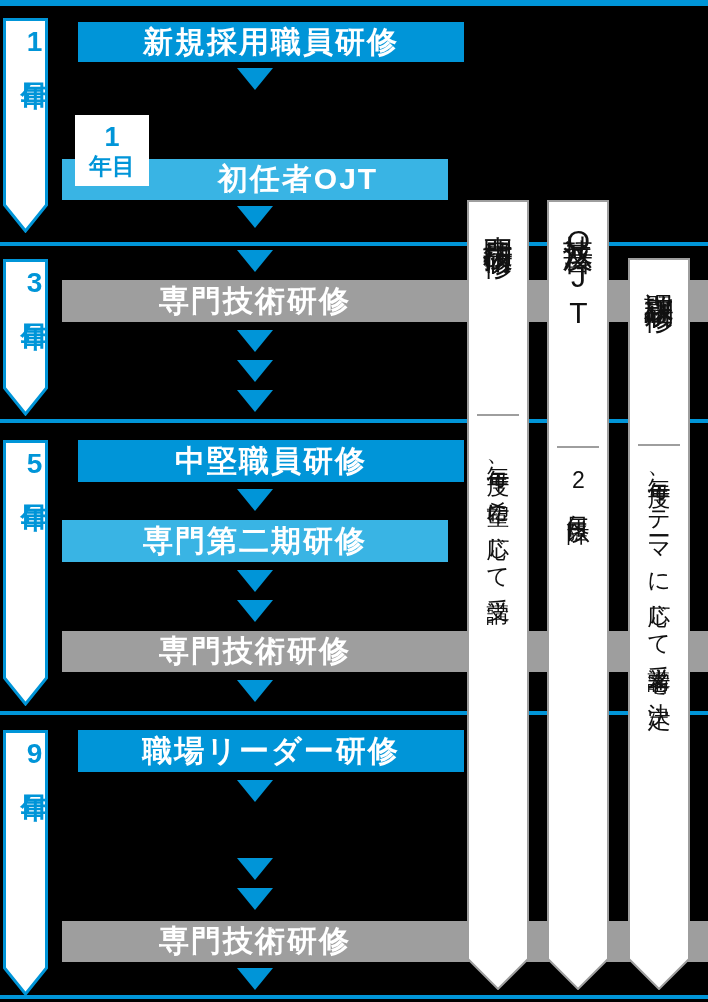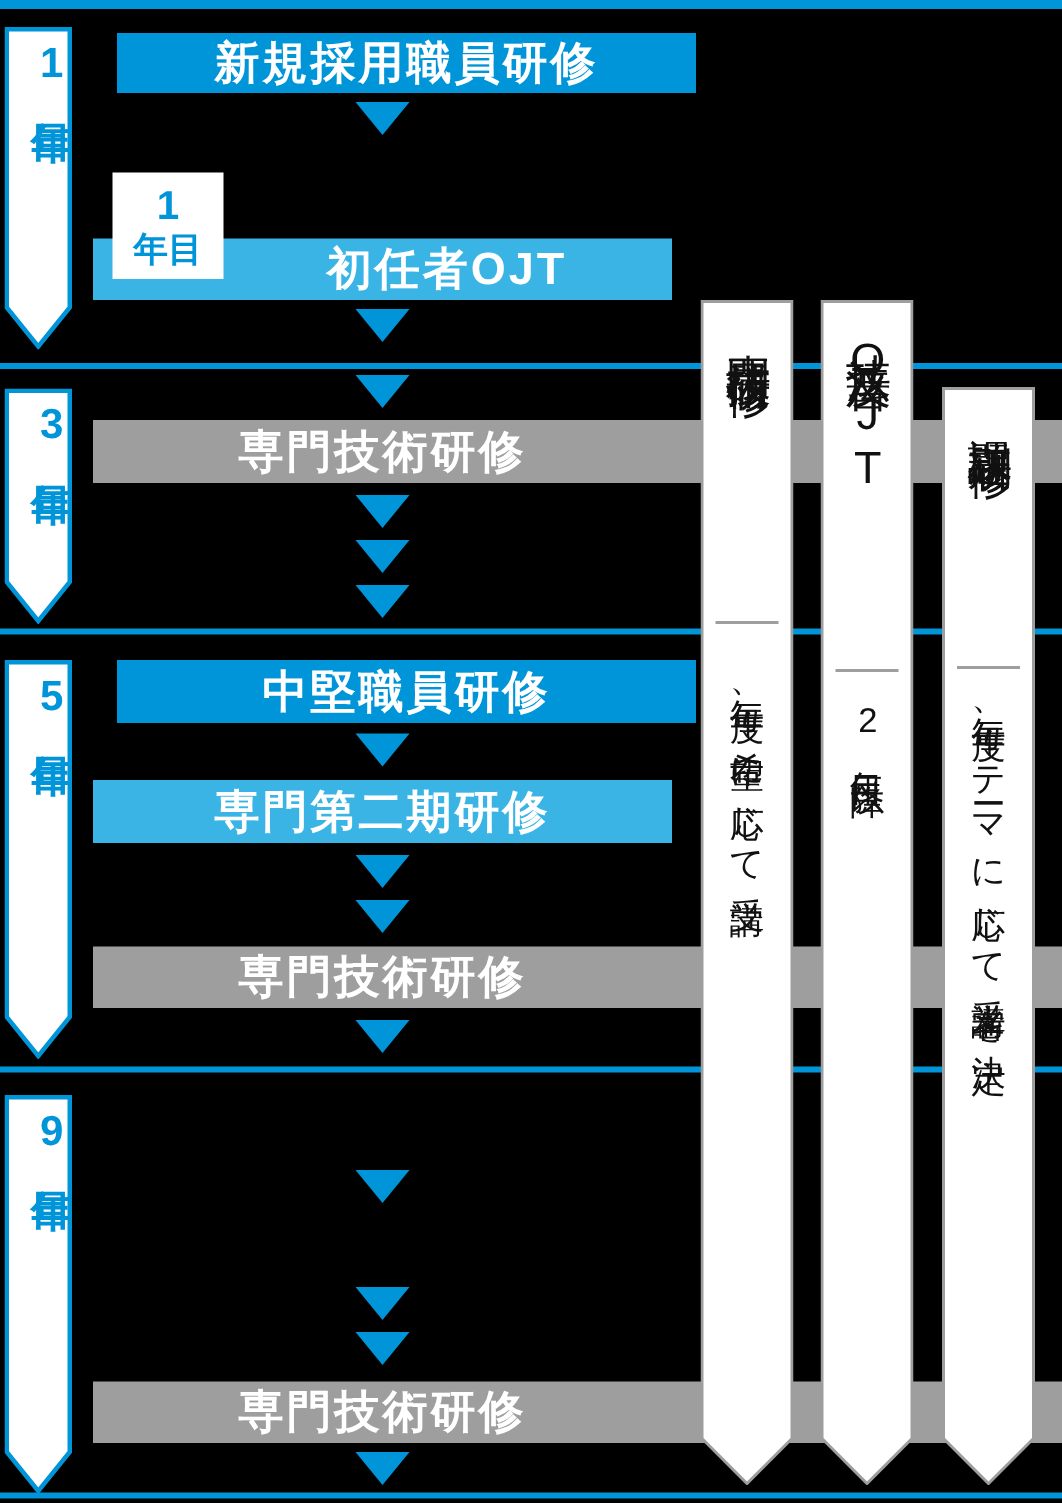--- a/index.html
+++ b/index.html
@@ -88,20 +88,23 @@
     <span class="b2">年目</span>
   </div>
 
   <div class="box dark" style="top:440px;height:42px;">
     <span class="lbl">中堅職員研修</span>
   </div>
   <div class="box light" style="top:520px;height:42px;">
     <span class="lbl">専門第二期研修</span>
   </div>
 
+  <div class="box dark" style="top:730px;height:42px;">
+    <span class="lbl">職場リーダー研修</span>
+  </div>
 
   <div class="tri" style="top:68px;"></div>
   <div class="tri" style="top:206px;"></div>
   <div class="tri" style="top:250px;"></div>
   <div class="tri" style="top:330px;"></div>
   <div class="tri" style="top:360px;"></div>
   <div class="tri" style="top:390px;"></div>
   <div class="tri" style="top:489px;"></div>
   <div class="tri" style="top:570px;"></div>
   <div class="tri" style="top:600px;"></div>

